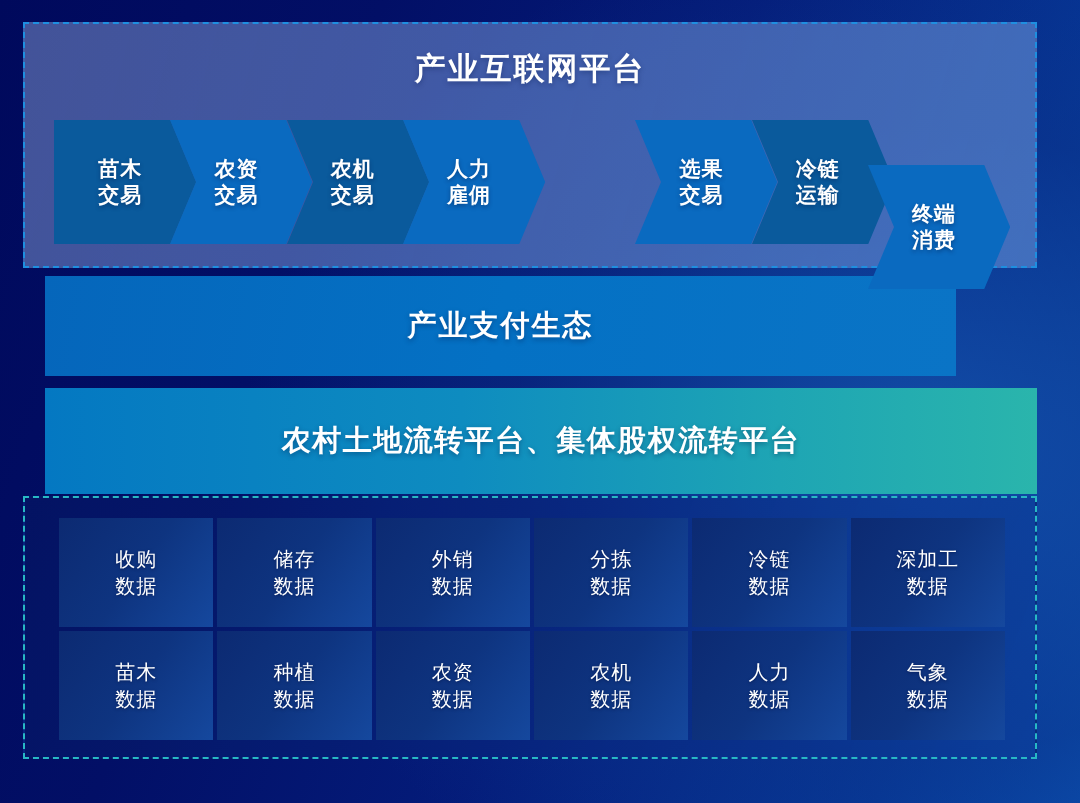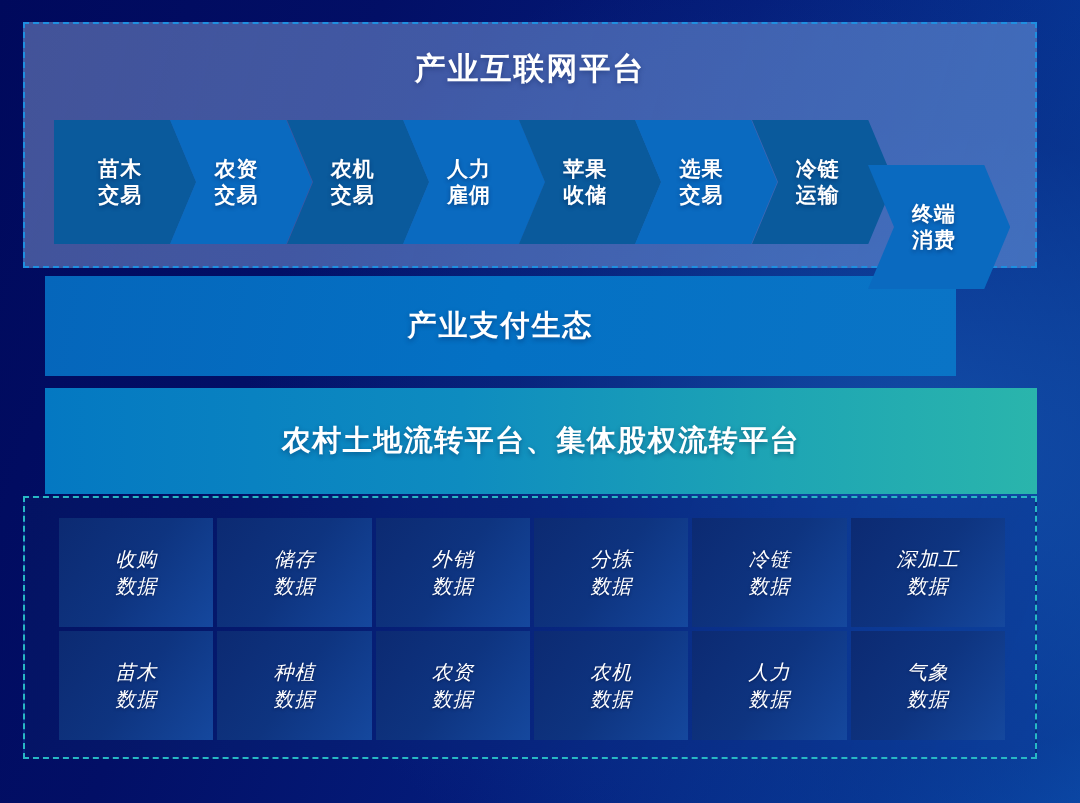--- a/index.html
+++ b/index.html
@@ -58,21 +58,20 @@
     display:flex;align-items:center;justify-content:center;
   }
   .land-bar .t{font-size:29px;font-weight:bold;letter-spacing:1.5px;
     text-shadow:0 2px 5px rgba(0,25,70,.4);}
 
   
   .data-panel{
     position:absolute;left:23px;top:496px;width:1014px;height:263px;
     border:2px dashed #28b8c4;box-sizing:border-box;
     background:linear-gradient(110deg, rgba(6,24,100,0.55) 0%, rgba(8,38,126,0.55) 55%, rgba(12,62,156,0.5) 100%);
-    font-style:italic;
   }
   .cards{
     position:absolute;left:34px;top:20px;width:946px;height:222px;
     display:grid;grid-template-columns:repeat(6,1fr);
     grid-template-rows:repeat(2,1fr);
     column-gap:4px;row-gap:4px;
   }
   .card{
     background:linear-gradient(120deg,#0c2a72 0%,#103municipal 0%,#0e3480 55%,#14479c 100%);
     display:flex;align-items:center;justify-content:center;
@@ -128,29 +127,20 @@
         </div>
         <div class="chev" style="left: 348.75px; width: 142.25px;">
           <svg class="shape" viewBox="0 0 142.25 124" preserveAspectRatio="none" width="142.25" height="124">
             <path d="M0,0 H116.25 L142.25,62 L116.25,124 H0 L26,62 Z" fill="#0a6ac0"></path>
           </svg>
           <div class="lbl">
             <div>人力</div>
             <div>雇佣</div>
           </div>
         </div>
-        <div class="chev" style="left: 465px; width: 142.25px;">
-          <svg class="shape" viewBox="0 0 142.25 124" preserveAspectRatio="none" width="142.25" height="124">
-            <path d="M0,0 H116.25 L142.25,62 L116.25,124 H0 L26,62 Z" fill="#0a5a9c"></path>
-          </svg>
-          <div class="lbl">
-            <div>苹果</div>
-            <div>收储</div>
-          </div>
-        </div>
         <div class="chev" style="left: 581.25px; width: 142.25px;">
           <svg class="shape" viewBox="0 0 142.25 124" preserveAspectRatio="none" width="142.25" height="124">
             <path d="M0,0 H116.25 L142.25,62 L116.25,124 H0 L26,62 Z" fill="#0a6ac0"></path>
           </svg>
           <div class="lbl">
             <div>选果</div>
             <div>交易</div>
           </div>
         </div>
         <div class="chev" style="left: 697.5px; width: 142.25px;">

